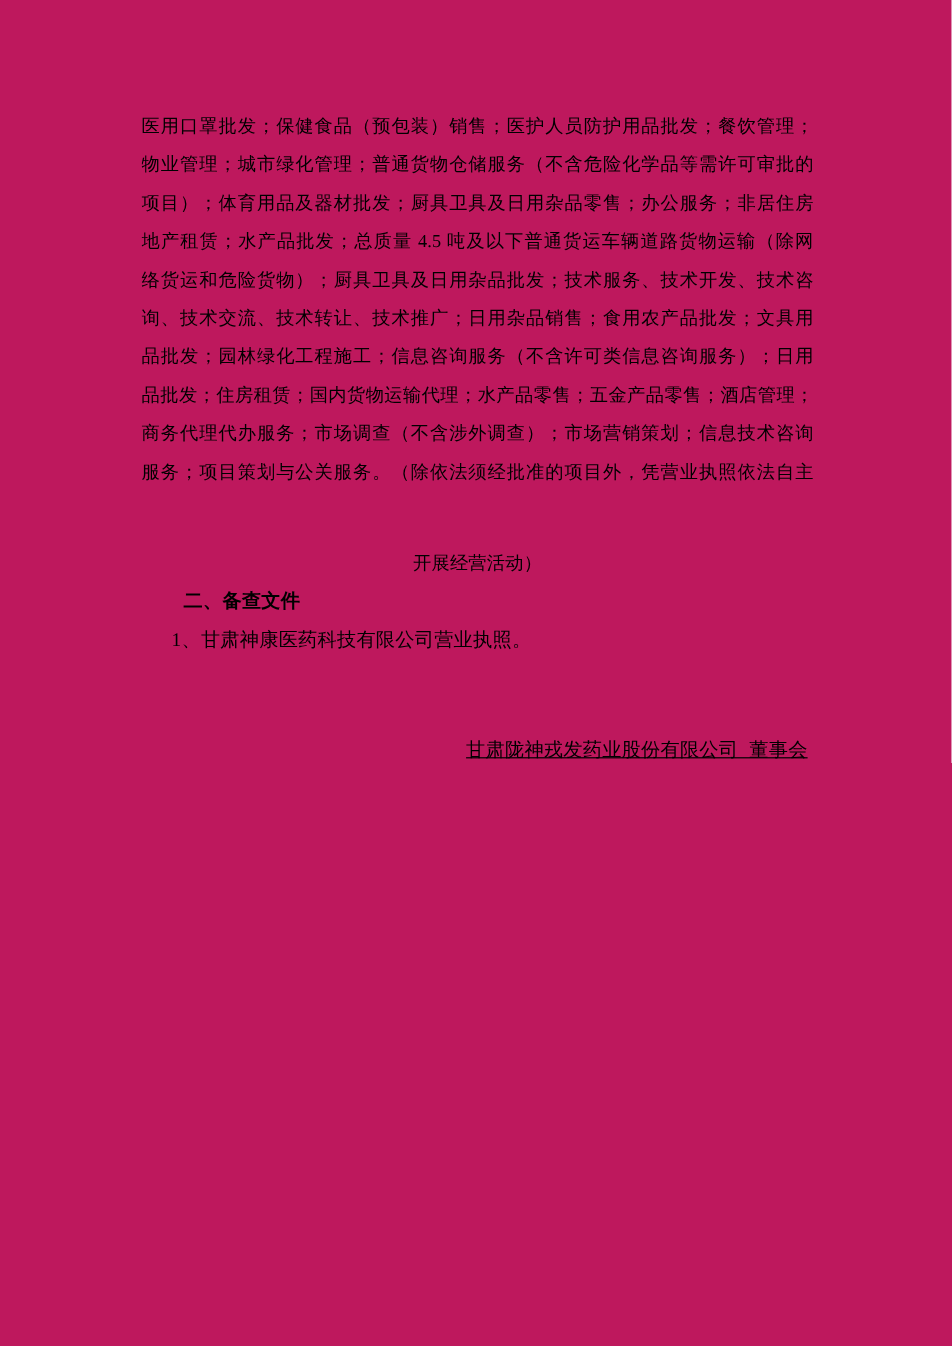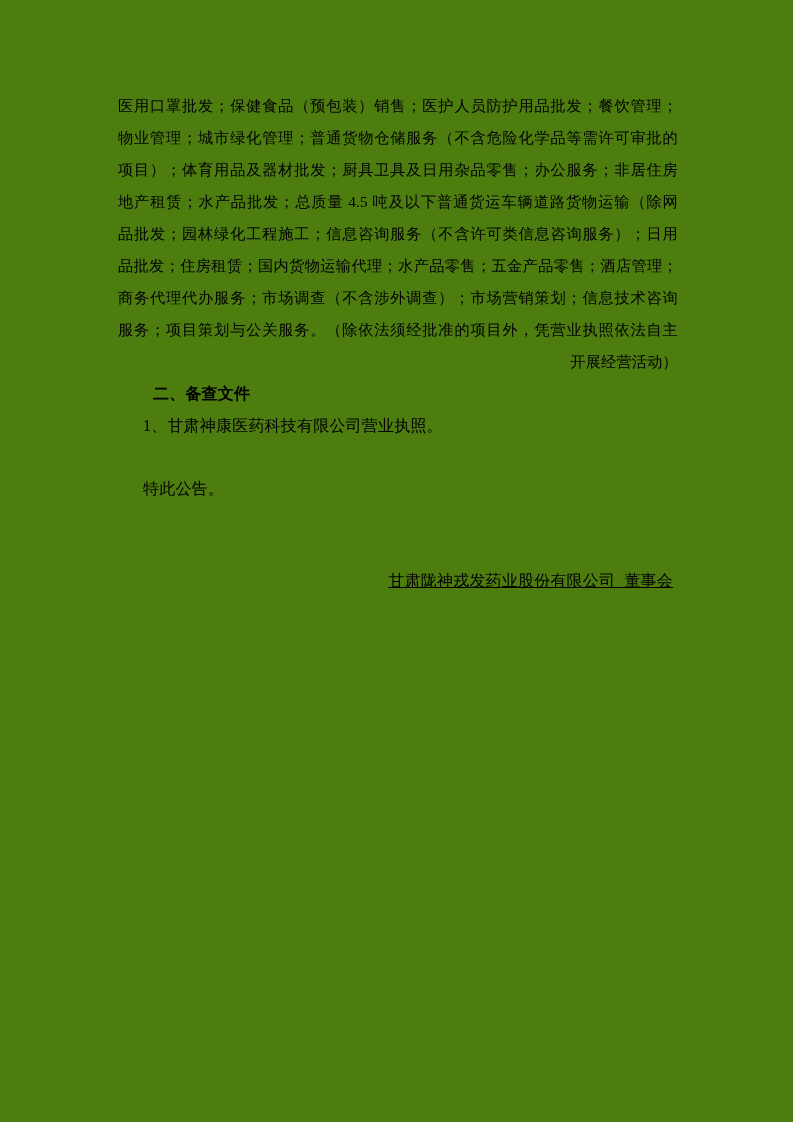--- a/index.html
+++ b/index.html
@@ -4,21 +4,21 @@
 <style>
   html, body {
     margin: 0;
     padding: 0;
     background: #ffffff;
   }
   .page {
     position: relative;
     width: 793px;
     height: 1122px;
-    background: #4d7c0f;
+    background: #be185d;
     color: #000000;
     font-family: "Liberation Serif", "DejaVu Serif", serif;
     overflow: hidden;
   }
   .content {
     position: absolute;
     left: 118px;
     top: 90px;
     width: 560px;
   }
@@ -30,21 +30,22 @@
     white-space: nowrap;
   }
   .para .justify {
     text-align: justify;
     text-align-last: justify;
     text-justify: inter-character;
     white-space: normal;
     overflow: hidden;
   }
   .para .plain {
-    text-align: right;
+    text-align: center;
+    margin-top: 44px;
   }
   .heading {
     font-family: "Liberation Sans", "DejaVu Sans", sans-serif;
     font-weight: bold;
     font-size: 16px;
     text-indent: 35px;
   }
   .item {
     font-size: 16px;
     text-indent: 25px;
@@ -74,31 +75,32 @@
 <body>
 
 <div class="page">
   <div class="content">
 
     <div class="para">
       <div class="line justify">医用口罩批发；保健食品（预包装）销售；医护人员防护用品批发；餐饮管理；</div>
       <div class="line justify">物业管理；城市绿化管理；普通货物仓储服务（不含危险化学品等需许可审批的</div>
       <div class="line justify">项目）；体育用品及器材批发；厨具卫具及日用杂品零售；办公服务；非居住房</div>
       <div class="line justify">地产租赁；水产品批发；总质量 4.5 吨及以下普通货运车辆道路货物运输（除网</div>
+      <div class="line justify">络货运和危险货物）；厨具卫具及日用杂品批发；技术服务、技术开发、技术咨</div>
+      <div class="line justify">询、技术交流、技术转让、技术推广；日用杂品销售；食用农产品批发；文具用</div>
       <div class="line justify">品批发；园林绿化工程施工；信息咨询服务（不含许可类信息咨询服务）；日用</div>
       <div class="line justify">品批发；住房租赁；国内货物运输代理；水产品零售；五金产品零售；酒店管理；</div>
       <div class="line justify">商务代理代办服务；市场调查（不含涉外调查）；市场营销策划；信息技术咨询</div>
       <div class="line justify">服务；项目策划与公关服务。（除依法须经批准的项目外，凭营业执照依法自主</div>
       <div class="line plain">开展经营活动）</div>
     </div>
 
     <div class="line heading">二、备查文件</div>
 
     <div class="line item">1、甘肃神康医药科技有限公司营业执照。</div>
 
-    <div class="line closing">特此公告。</div>
 
     <div class="signature">
       <div class="line sig-company">甘肃陇神戎发药业股份有限公司 董事会</div>
     </div>
 
   </div>
 </div>
 
 </body></html>

